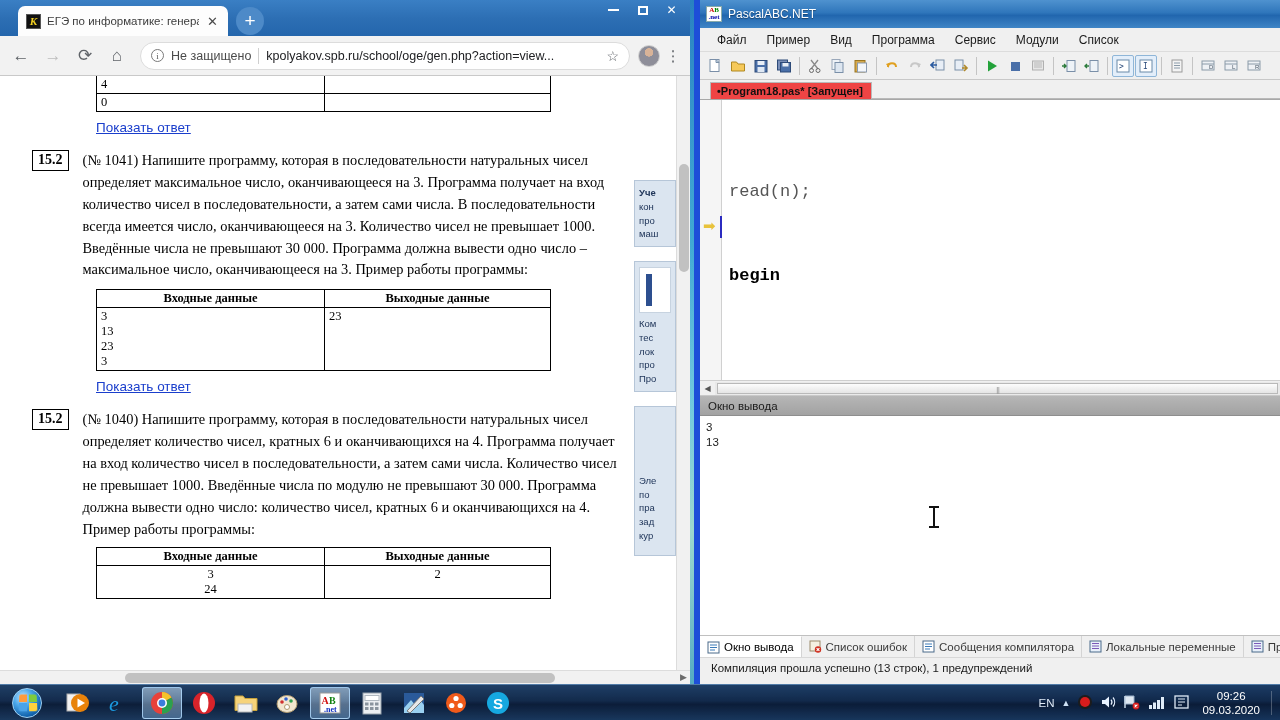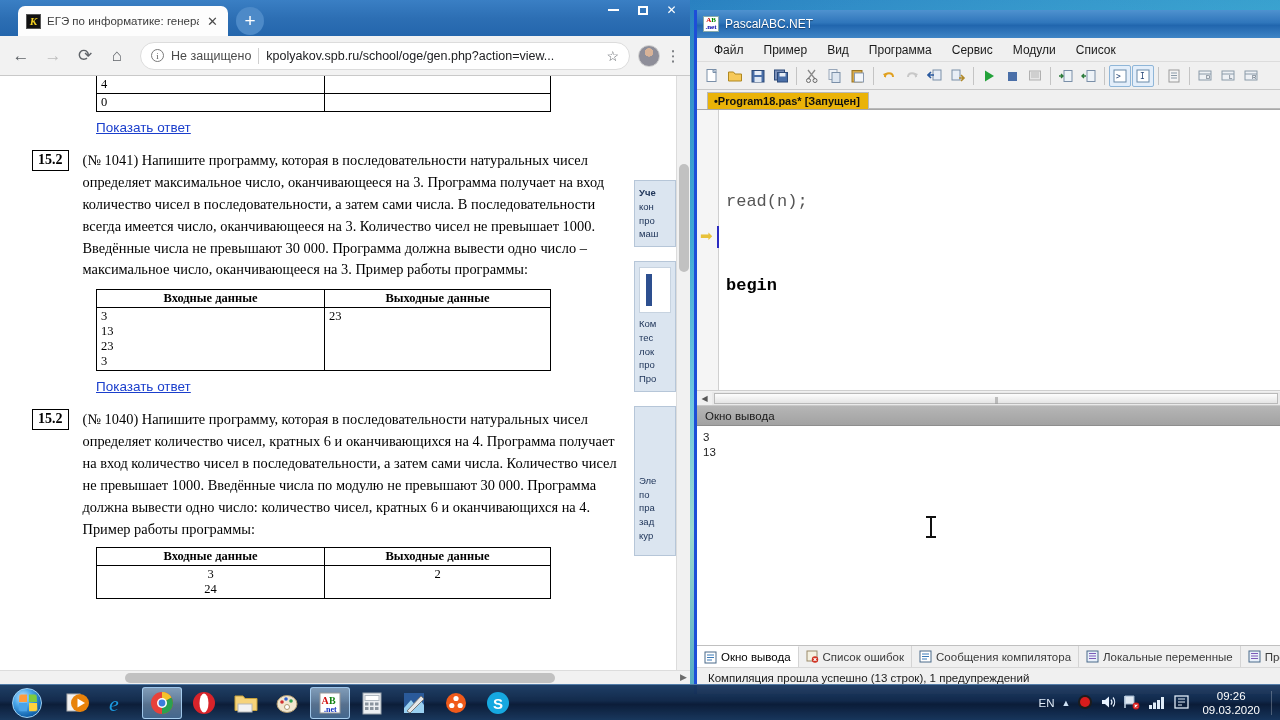--- a/index.html
+++ b/index.html
@@ -163,23 +163,23 @@
     background: #f1f1f1; border-top: 1px solid #dcdcdc;
   }
   .pg-hthumb {
     position: absolute; left: 125px; top: 2px; width: 430px; height: 10px;
     background: #c1c1c1; border-radius: 5px;
   }
   .pg-harrow { position: absolute; right: 3px; top: 1px; font-size: 9px; color: #6a6a6a; }
 
   
   .pascal {
-    position: absolute; left: 694px; top: 10px; width: 586px; height: 684px;
+    position: absolute; left: 694px; top: 0; width: 586px; height: 684px;
     background: #f0f0f0; overflow: hidden;
-    border-left: 3px solid #1d4ed8;
+    border-left: 6px solid #1d4ed8;
   }
   .ps-titlebar {
     height: 28px; display: flex; align-items: center; gap: 6px; padding-left: 6px;
     background: linear-gradient(180deg, #4f92cf 0%, #2f76bb 45%, #2166ae 55%, #3f85c6 100%);
     color: #fff;
   }
   .ps-icon {
     width: 16px; height: 16px; background: #fff; border: 1px solid #8aa; flex: none;
     font-size: 7px; color: #c00; font-weight: bold; line-height: 7px;
     font-family: "Liberation Serif", serif; text-align: center; overflow: hidden;
@@ -200,21 +200,21 @@
   }
   .tb { width: 22px; height: 22px; position: relative; display: flex;
         align-items: center; justify-content: center; }
   .tb-sep { width: 1px; height: 18px; background: #c4c4c4; margin: 0 3px; }
   .tb svg { display: block; }
   .tb.boxed { border: 1px solid #8fb6d8; background: #e3eefa; border-radius: 2px; }
 
   .ps-tabbar { height: 20px; background: #f0f0f0; padding-left: 10px; display: flex;
                align-items: flex-end; border-bottom: 1px solid #a8a8a8; }
   .ps-tab {
-    font-size: 11px; font-weight: bold; color: #111; background: #eab308;
+    font-size: 11px; font-weight: bold; color: #111; background: #ef4444;
     padding: 2px 8px 2px 6px; border: 1px solid #b9b9b9; border-bottom: none;
     font-family: "Liberation Sans", sans-serif;
   }
   .ps-tab-rest { flex: 1; border-bottom: 1px solid #b9b9b9; }
 
   .ps-editor {
     position: relative; height: 296px; background: #fff; overflow: hidden;
     border-bottom: 1px solid #c8c8c8;
   }
   .ed-gutter {

